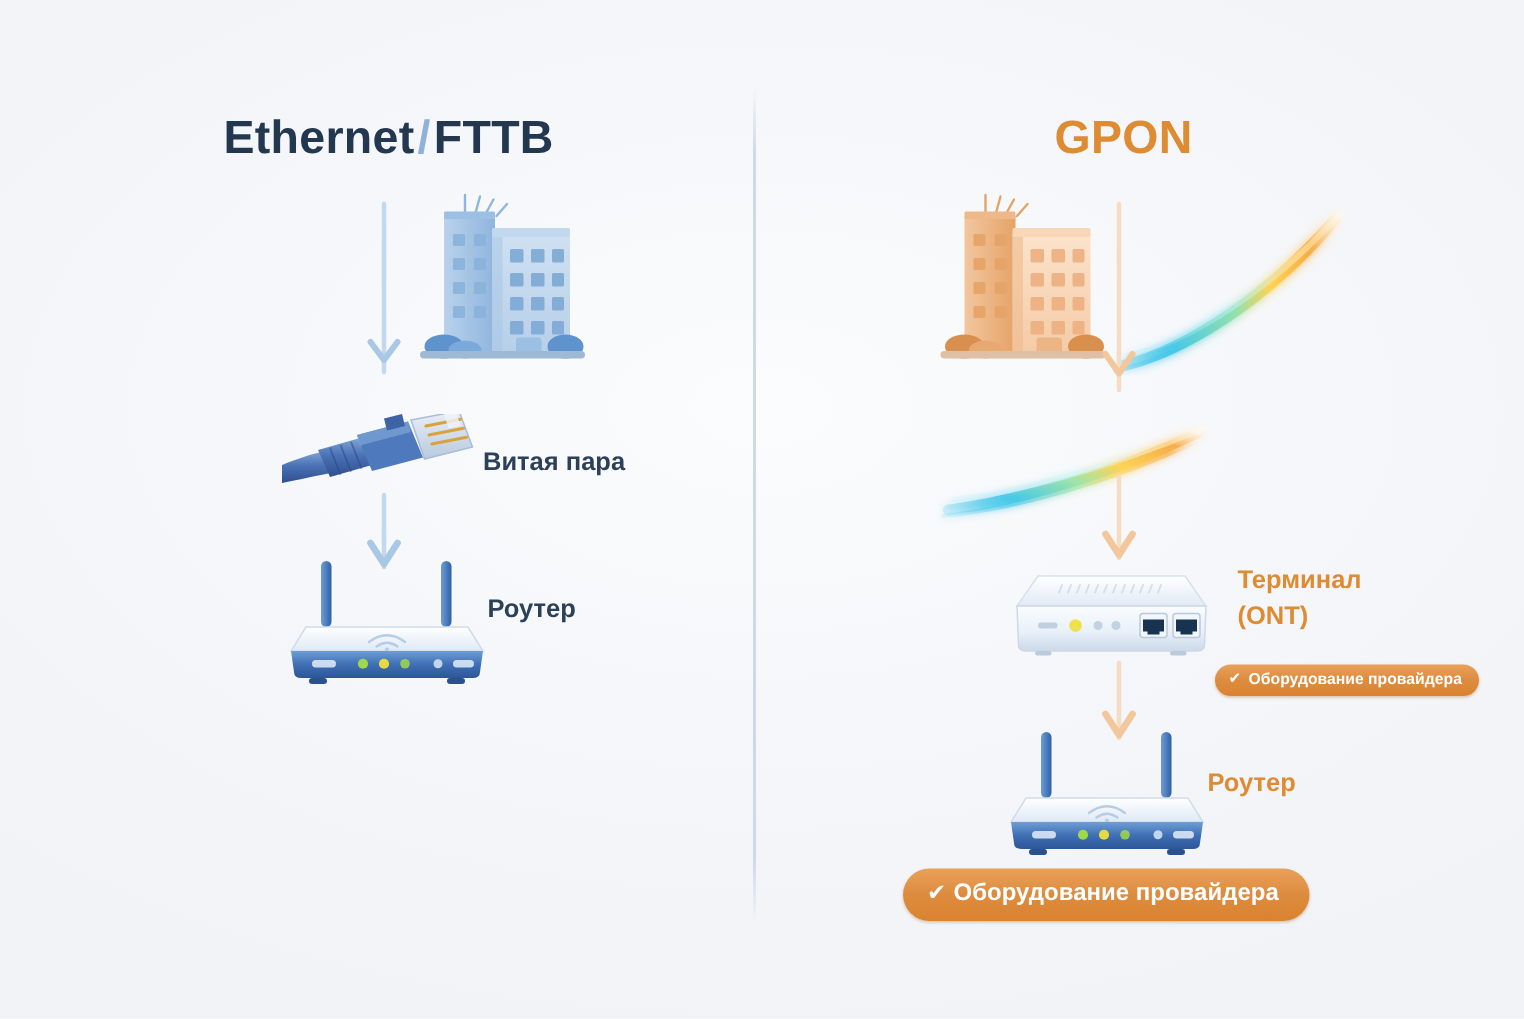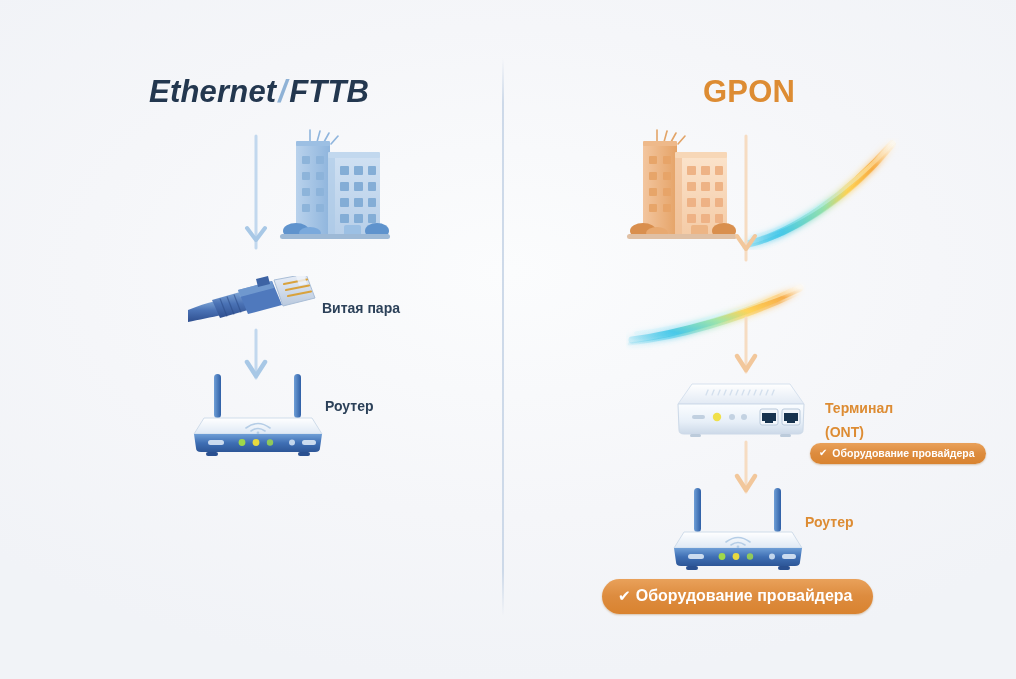--- a/index.html
+++ b/index.html
@@ -25,35 +25,35 @@
       rgba(198,212,230,0) 0%,
       rgba(198,212,230,.85) 8%,
       rgba(198,212,230,.85) 92%,
       rgba(198,212,230,0) 100%);
   }
 
   
   .title{
     font-size:31px;font-weight:bold;letter-spacing:.2px;white-space:nowrap;
   }
-  #title-left{left:149px;top:74px;color:#23374f;font-style:italic;}
+  #title-left{left:149px;top:74px;color:#23374f;}
   #title-left .slash{color:#8fb2d6;font-weight:bold;padding:0 2px;}
   #title-right{left:703px;top:74px;color:#dd8c33;}
 
   
   .label{
-    font-size:14px;font-weight:bold;line-height:24px;white-space:pre-line;
+    font-size:17px;font-weight:bold;line-height:24px;white-space:pre-line;
   }
   .label.blue{color:#2c4159;}
   .label.orange{color:#dd8c33;}
 
   #lbl-twisted{left:322px;top:296px;}
   #lbl-router-l{left:325px;top:394px;}
   #lbl-optic{left:803px;top:295px;}
-  #lbl-terminal{left:825px;top:396px;}
+  #lbl-terminal{left:825px;top:375px;}
   #lbl-router-r{left:805px;top:510px;}
 
   
   .arrow{overflow:visible;}
 
   
   .badge{
     display:inline-flex;align-items:center;gap:5px;
     background:linear-gradient(to bottom,#e9a15a 0%,#dd8c3f 48%,#d9832f 100%);
     color:#ffffff;border-radius:20px;

